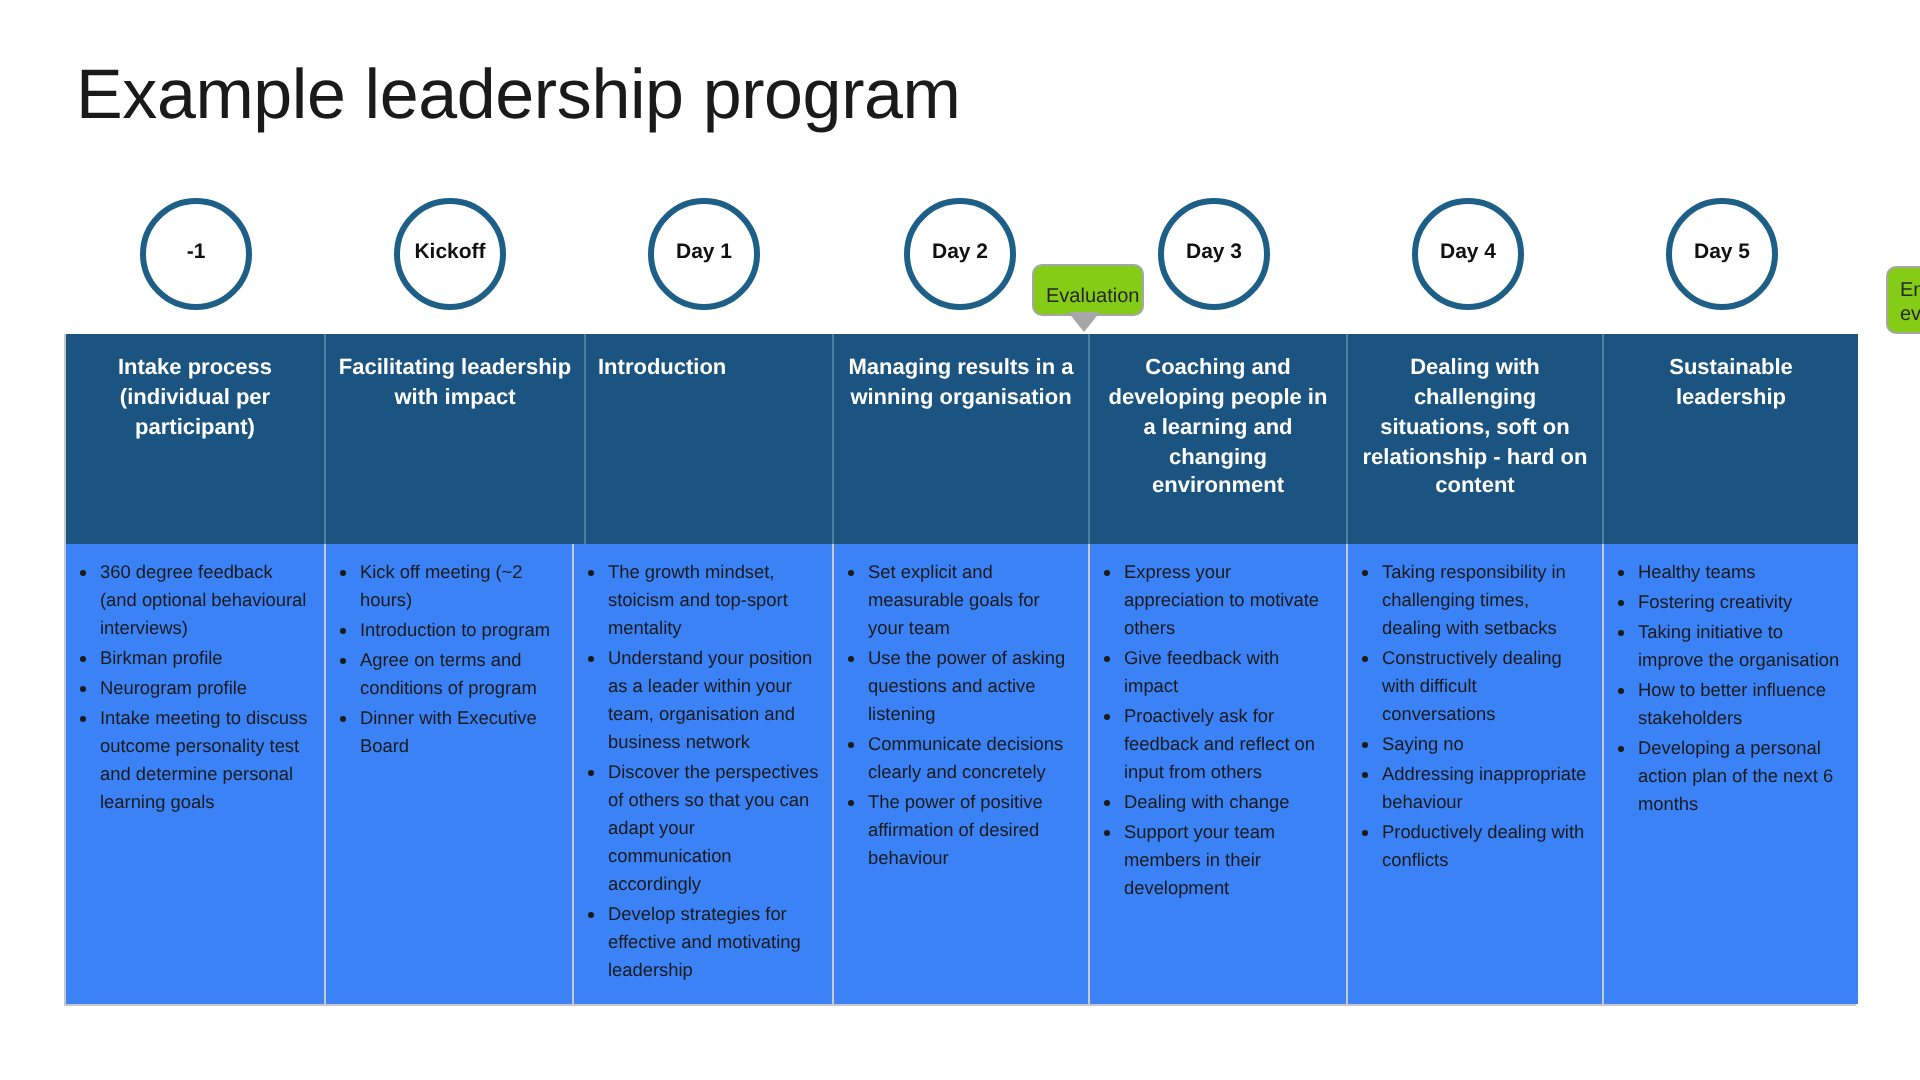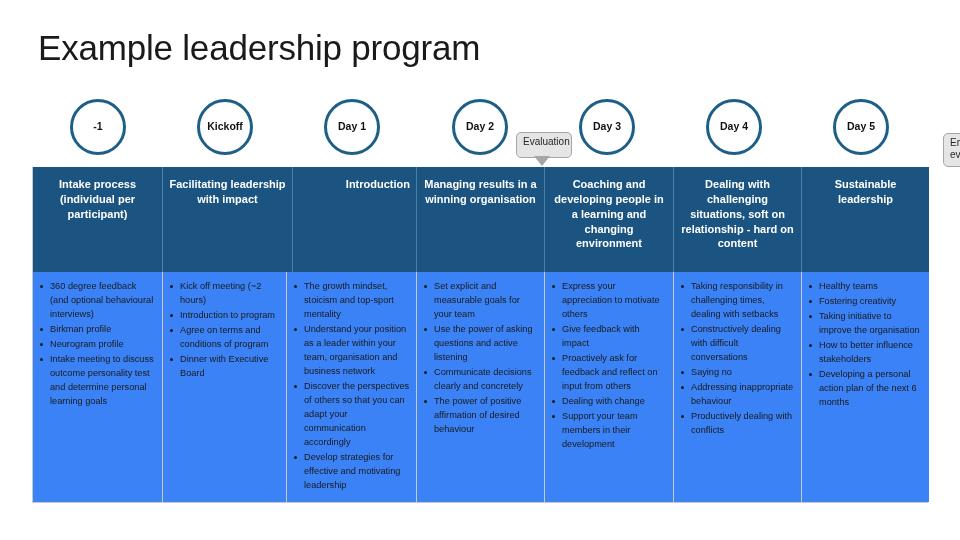--- a/index.html
+++ b/index.html
@@ -61,26 +61,26 @@
     font-size: 10.5px;
     font-weight: bold;
     color: #111111;
     text-align: center;
     line-height: 1.1;
   }
 
   
   .callout {
     position: absolute;
-    background: #e5e5e5;
+    background: #84cc16;
     border: 1px solid #a6a6a6;
     border-radius: 5px;
     box-sizing: border-box;
     display: flex;
-    align-items: flex-start;
+    align-items: flex-end;
     justify-content: flex-start;
     padding: 3px 6px;
     z-index: 6;
   }
   .callout-label {
     font-size: 10px;
     color: #262626;
     line-height: 1.15;
     text-align: left;
   }
@@ -149,21 +149,21 @@
   .col {
     box-sizing: border-box;
     min-width: 0;
   }
   .head-cell {
     background: #1b5480;
     border-right: 1px solid #4a80a6;
     padding: 10px 6px 12px 6px;
     display: flex;
     align-items: flex-start;
-    justify-content: flex-end;
+    justify-content: flex-start;
   }
   .head-cell:last-child { border-right: none; }
   .head-text {
     color: #ffffff;
     font-size: 11px;
     font-weight: bold;
     text-align: center;
     line-height: 1.35;
   }
   .body-cell {

